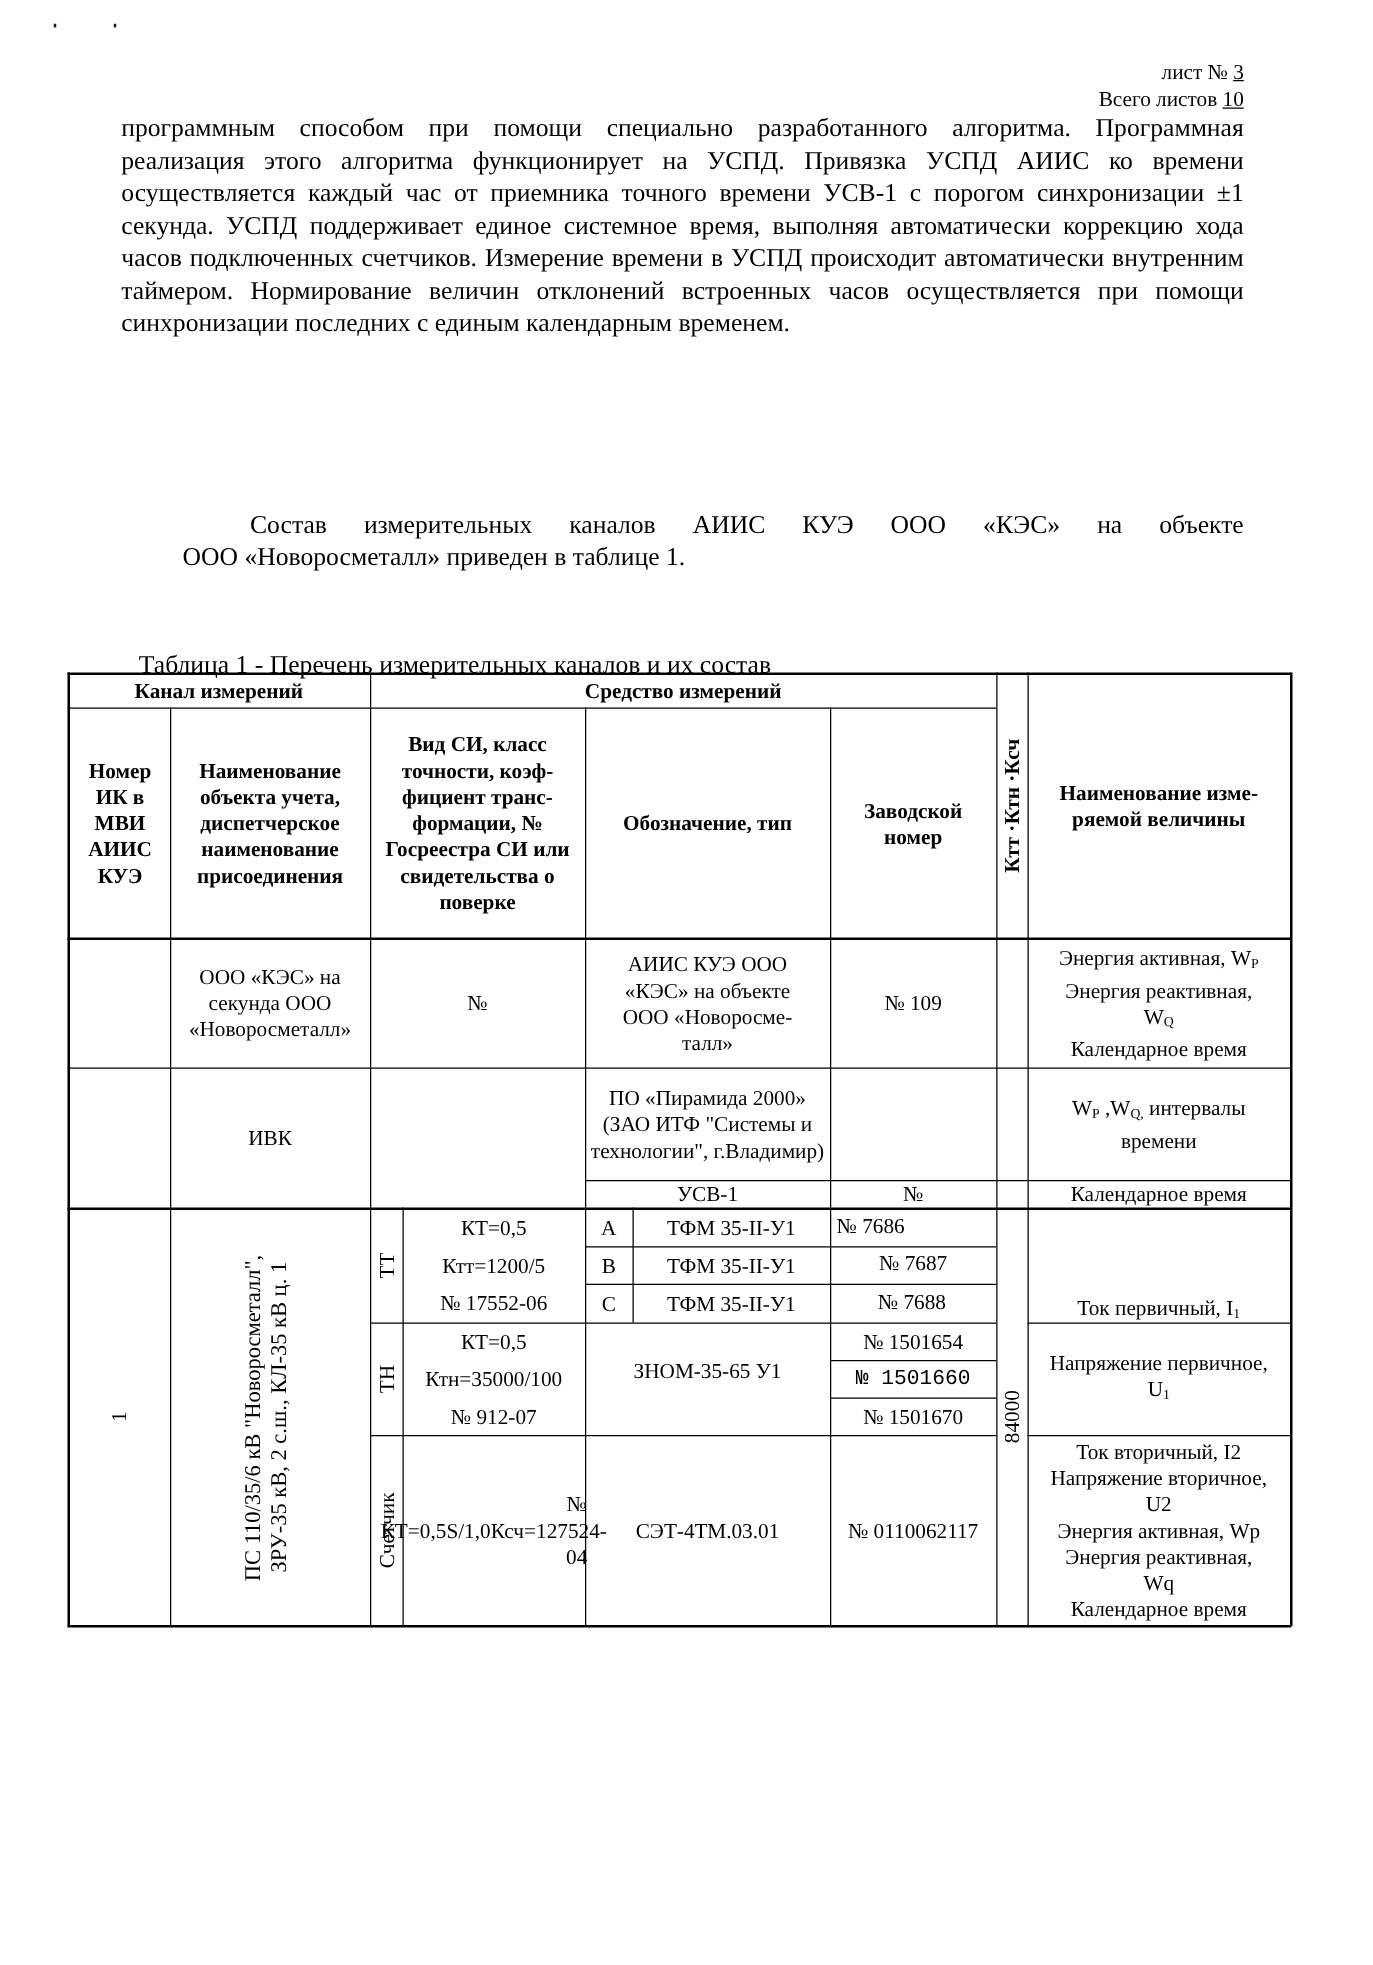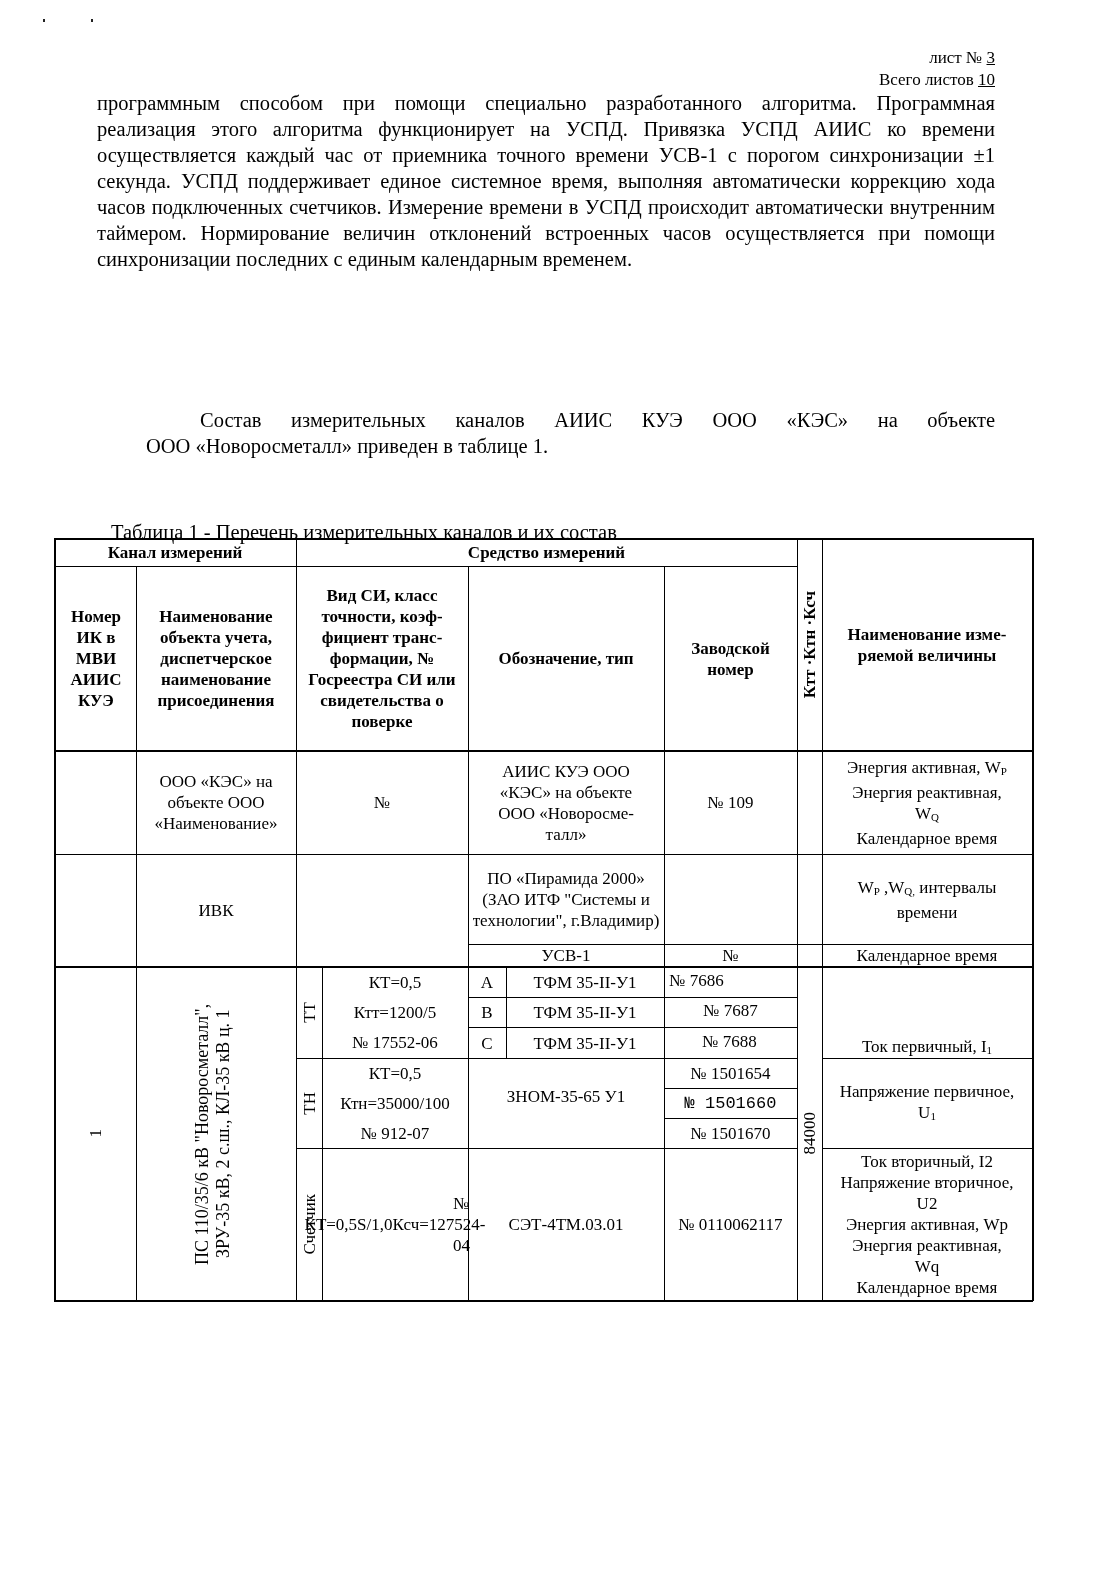--- a/index.html
+++ b/index.html
@@ -79,21 +79,21 @@
   <div class="cell b" style="left:58px;top:567px;width:76px;height:183px;">Номер ИК в МВИ АИИС КУЭ</div>
   <div class="cell b" style="left:140px;top:567px;width:152px;height:183px;">Наименование объекта учета, диспетчерское наименование присоединения</div>
   <div class="cell b" style="left:300px;top:567px;width:164px;height:183px;">Вид СИ, класс точности, коэф-фициент транс-формации, № Госреестра СИ или свидетельства о поверке</div>
   <div class="cell b" style="left:468px;top:567px;width:196px;height:183px;">Обозначение, тип</div>
   <div class="cell b" style="left:664px;top:567px;width:133px;height:183px;padding:0 22px;">Заводской номер</div>
   <div class="cell b" style="left:797px;top:539px;width:25px;height:211px;">
     <span class="vert">Ктт ·Ктн ·Ксч</span>
   </div>
   <div class="cell b" style="left:826px;top:539px;width:202px;height:211px;padding:0 8px;">Наименование изме-ряемой величины</div>
 
-  <div class="cell" style="left:140px;top:751px;width:152px;height:103px;">ООО «КЭС» на объекте ООО «Наименование»</div>
+  <div class="cell" style="left:140px;top:751px;width:152px;height:103px;">ООО «КЭС» на секунда ООО «Новоросметалл»</div>
   <div class="cell" style="left:296px;top:751px;width:172px;height:103px;">№</div>
   <div class="cell" style="left:480px;top:751px;width:172px;height:103px;">АИИС КУЭ ООО «КЭС» на объекте ООО «Новоросме-талл»</div>
   <div class="cell" style="left:664px;top:751px;width:133px;height:103px;">№ 109</div>
   <div class="cell" style="left:822px;top:751px;width:210px;height:103px;flex-direction:column;">
     <div><span>Энергия активная, W</span><sub>P</sub></div>
     <div>Энергия реактивная,</div>
     <div><span>W</span><sub>Q</sub></div>
     <div>Календарное время</div>
   </div>
 

